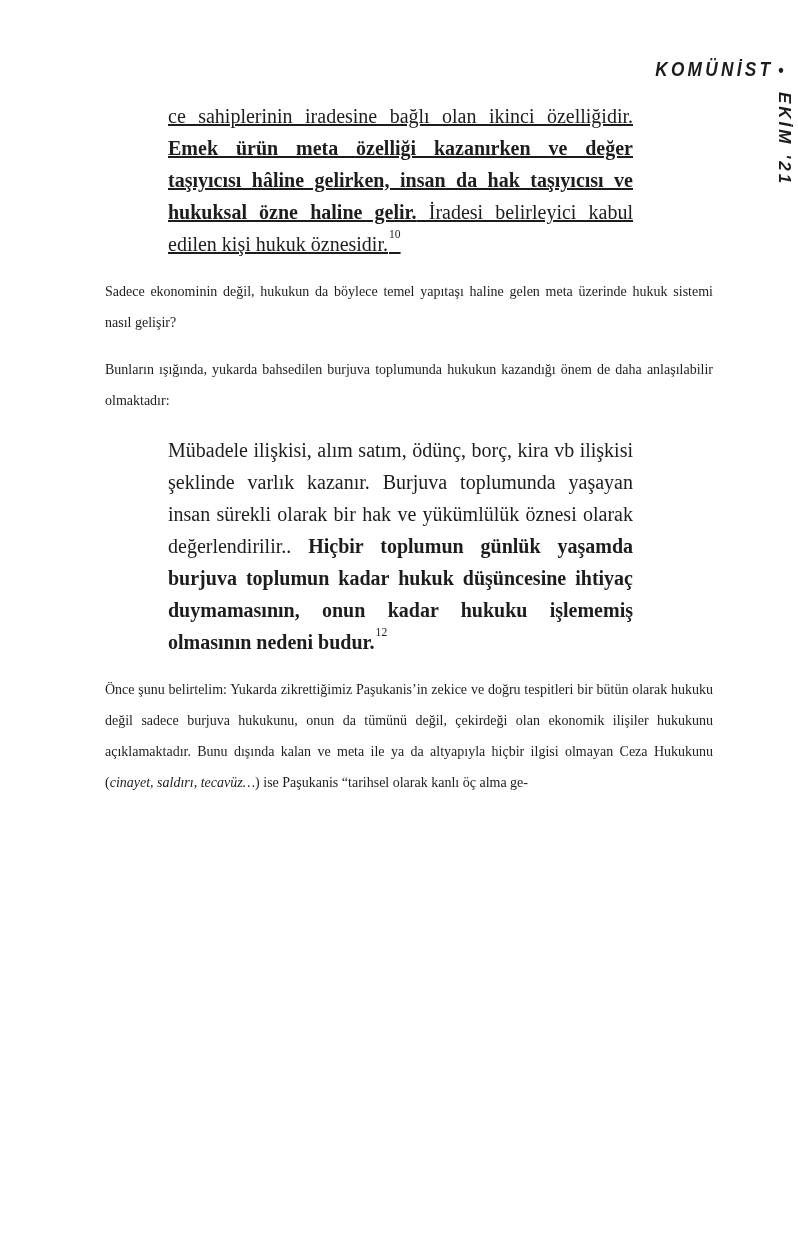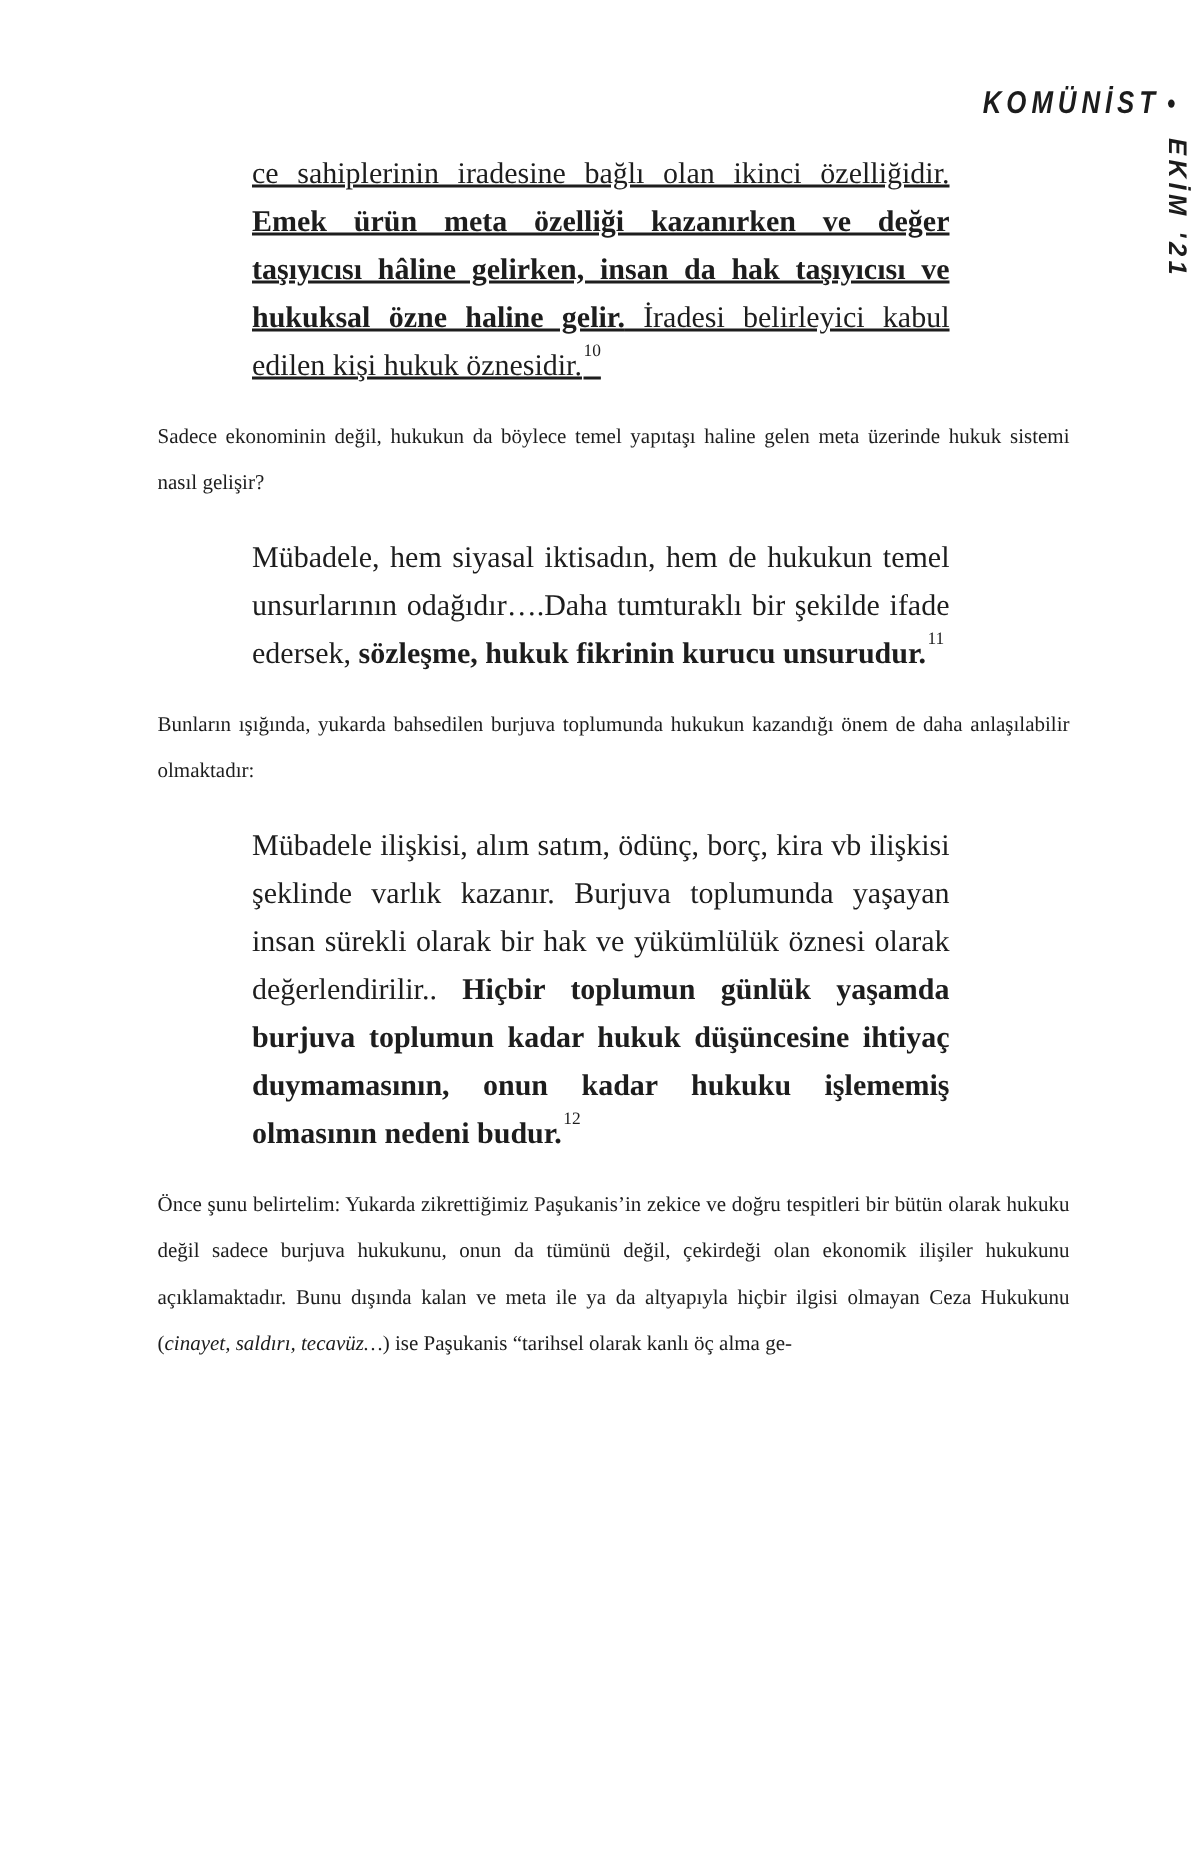--- a/index.html
+++ b/index.html
@@ -128,21 +128,20 @@
 
   <div class="journal">
     <span>KOMÜNİST</span><span class="bullet">•</span>
   </div>
 
   <div class="issue">EKİM '21</div>
 
   <div class="content">
       <div class="block quote"><span class="seg-r">ce sahiplerinin iradesine bağlı olan ikinci özelliğidir. </span><span class="seg-b">Emek ürün meta özelliği kazanırken ve değer taşıyıcısı hâline gelirken, insan da hak taşıyıcısı ve hukuksal özne haline gelir.</span><span class="seg-r"> İradesi belirleyici kabul edilen kişi hukuk öznesidir.</span><sup class="fnref">10</sup></div>
       <div class="block para"><span class="seg-r">Sadece ekonominin değil, hukukun da böylece temel yapıtaşı haline gelen meta üzerinde hukuk sistemi nasıl gelişir?</span></div>
-      <div class="block quote"><span class="seg-r">Mübadele, hem siyasal iktisadın, hem de hukukun temel unsurlarının odağıdır….Daha tumturaklı bir şekilde ifade edersek, </span><span class="seg-b">sözleşme, hukuk fikrinin kurucu unsurudur.</span><sup class="fnref">11</sup></div>
       <div class="block para"><span class="seg-r">Bunların ışığında, yukarda bahsedilen burjuva toplumunda hukukun kazandığı önem de daha anlaşılabilir olmaktadır:</span></div>
       <div class="block quote"><span class="seg-r">Mübadele ilişkisi, alım satım, ödünç, borç, kira vb ilişkisi şeklinde varlık kazanır. Burjuva toplumunda yaşayan insan sürekli olarak bir hak ve yükümlülük öznesi olarak değerlendirilir.. </span><span class="seg-b">Hiçbir toplumun günlük yaşamda burjuva toplumun kadar hukuk düşüncesine ihtiyaç duymamasının, onun kadar hukuku işlememiş olmasının nedeni budur.</span><sup class="fnref">12</sup></div>
       <div class="block para"><span class="seg-r">Önce şunu belirtelim: Yukarda zikrettiğimiz Paşukanis’in zekice ve doğru tespitleri bir bütün olarak hukuku değil sadece burjuva hukukunu, onun da tümünü değil, çekirdeği olan ekonomik ilişiler hukukunu açıklamaktadır. Bunu dışında kalan ve meta ile ya da altyapıyla hiçbir ilgisi olmayan Ceza Hukukunu (</span><span class="seg-i">cinayet, saldırı, tecavüz…</span><span class="seg-r">) ise Paşukanis “tarihsel olarak kanlı öç alma ge-</span></div>
     </div>
 
   <div class="footnotes">
     <div class="fn-rule"></div>
     <div>
         <div class="footnote">
           <span class="fn-num">10</span>

